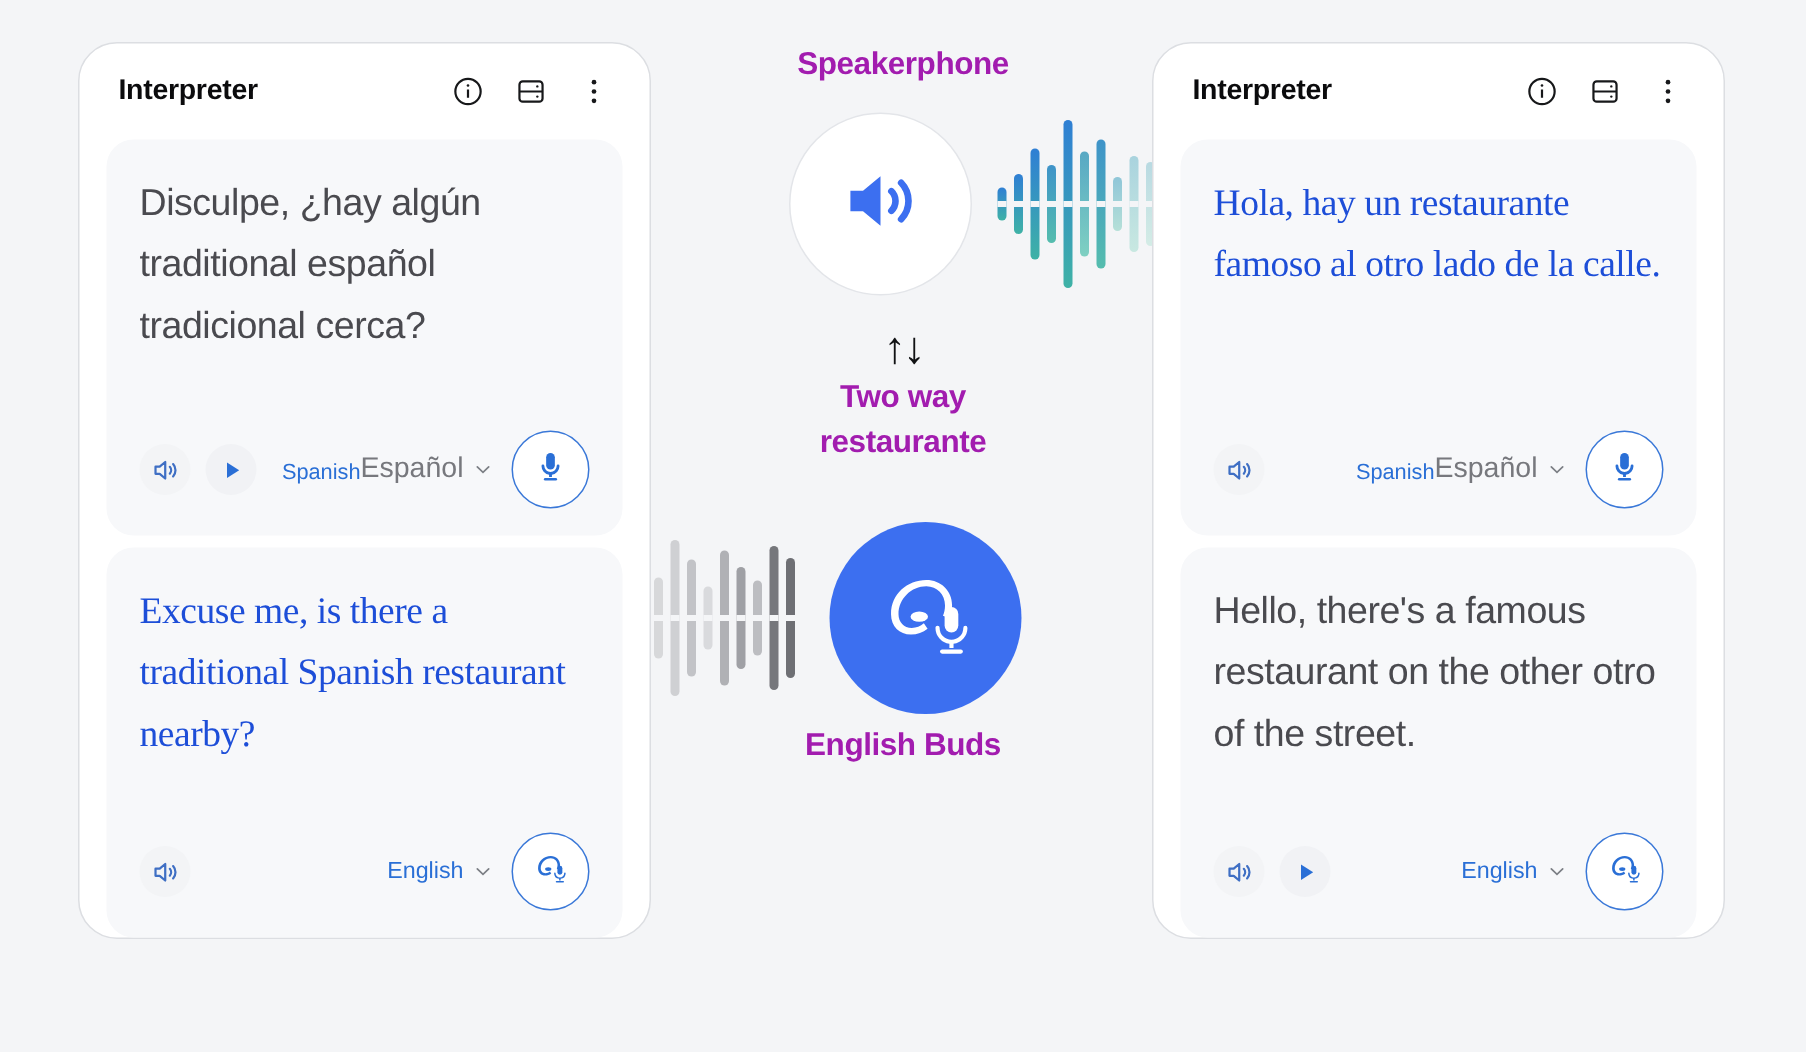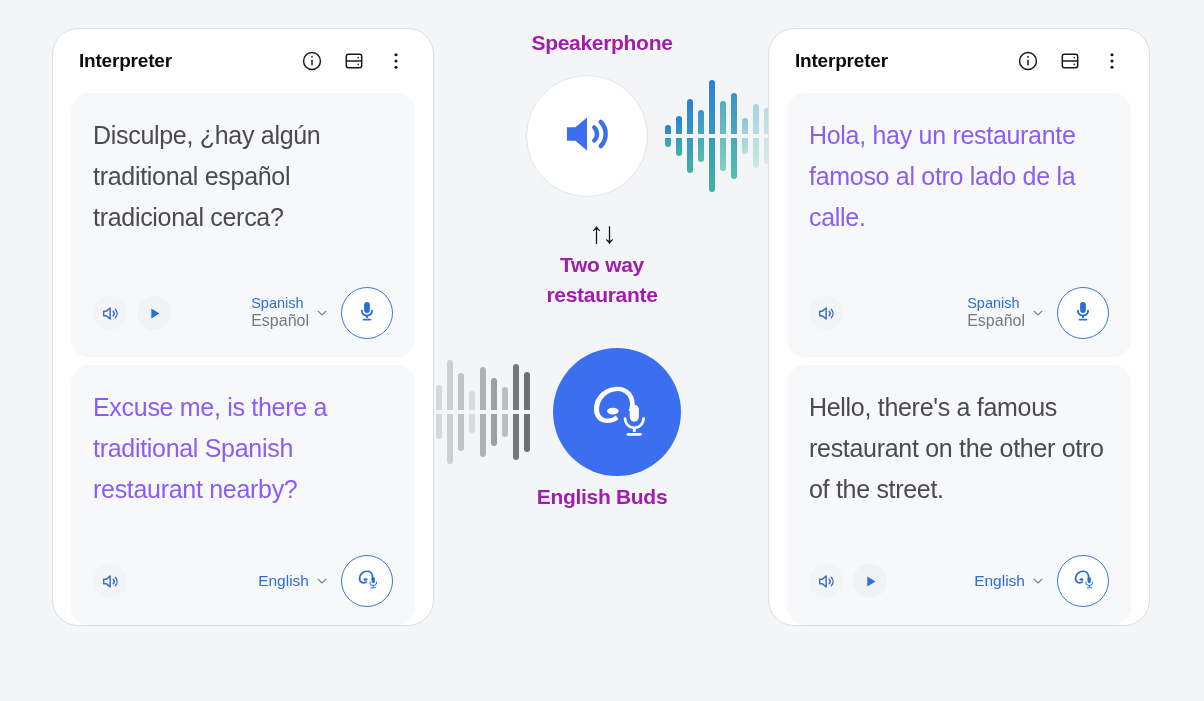--- a/index.html
+++ b/index.html
@@ -53,21 +53,21 @@
   .card.top    { height: 282px; margin-bottom: 8px; }
   .card.bottom { height: 277px; }
 
   .bubble-text {
     font-size: 25px;
     line-height: 41px;
     letter-spacing: -0.3px;
     flex: 1 1 auto;
   }
   .bubble-text.dark { color: #4a4a4f; }
-  .bubble-text.blue { color: #8b5cf6; }
+  .bubble-text.blue { color: #1d4ed8; font-family: Liberation Serif, serif; }
 
   .card-footer {
     display: flex;
     align-items: center;
     height: 56px;
     flex: 0 0 auto;
   }
   .footer-left  { display: flex; align-items: center; gap: 10px; }
   .footer-right { display: flex; align-items: center; gap: 12px; margin-left: auto; }
 
@@ -78,23 +78,23 @@
     background: #f1f2f5;
   }
   .round-icon-btn.plain { background: #f3f4f6; }
   .round-icon-btn svg { color: #3f6fc4; }
 
   
   .lang-select {
     display: flex; align-items: center; gap: 6px;
     cursor: pointer;
   }
-  .lang-stack { display: flex; flex-direction: column; line-height: 1.18; }
+  .lang-stack { display: flex; flex-direction: row; align-items: flex-end; line-height: 1.18; }
   .lang-primary { font-size: 14.5px; color: #2a6fd6; }
-  .lang-secondary { font-size: 16px; color: #77787d; }
+  .lang-secondary { font-size: 19px; color: #77787d; }
   .lang-single { font-size: 15.5px; color: #2a6fd6; }
   .chev { width: 14px; height: 14px; color: #7d8086; }
 
   
   .action-btn {
     width: 52px; height: 52px;
     border-radius: 50%;
     border: 1.6px solid #3a78d8;
     background: #ffffff;
     display: flex; align-items: center; justify-content: center;

